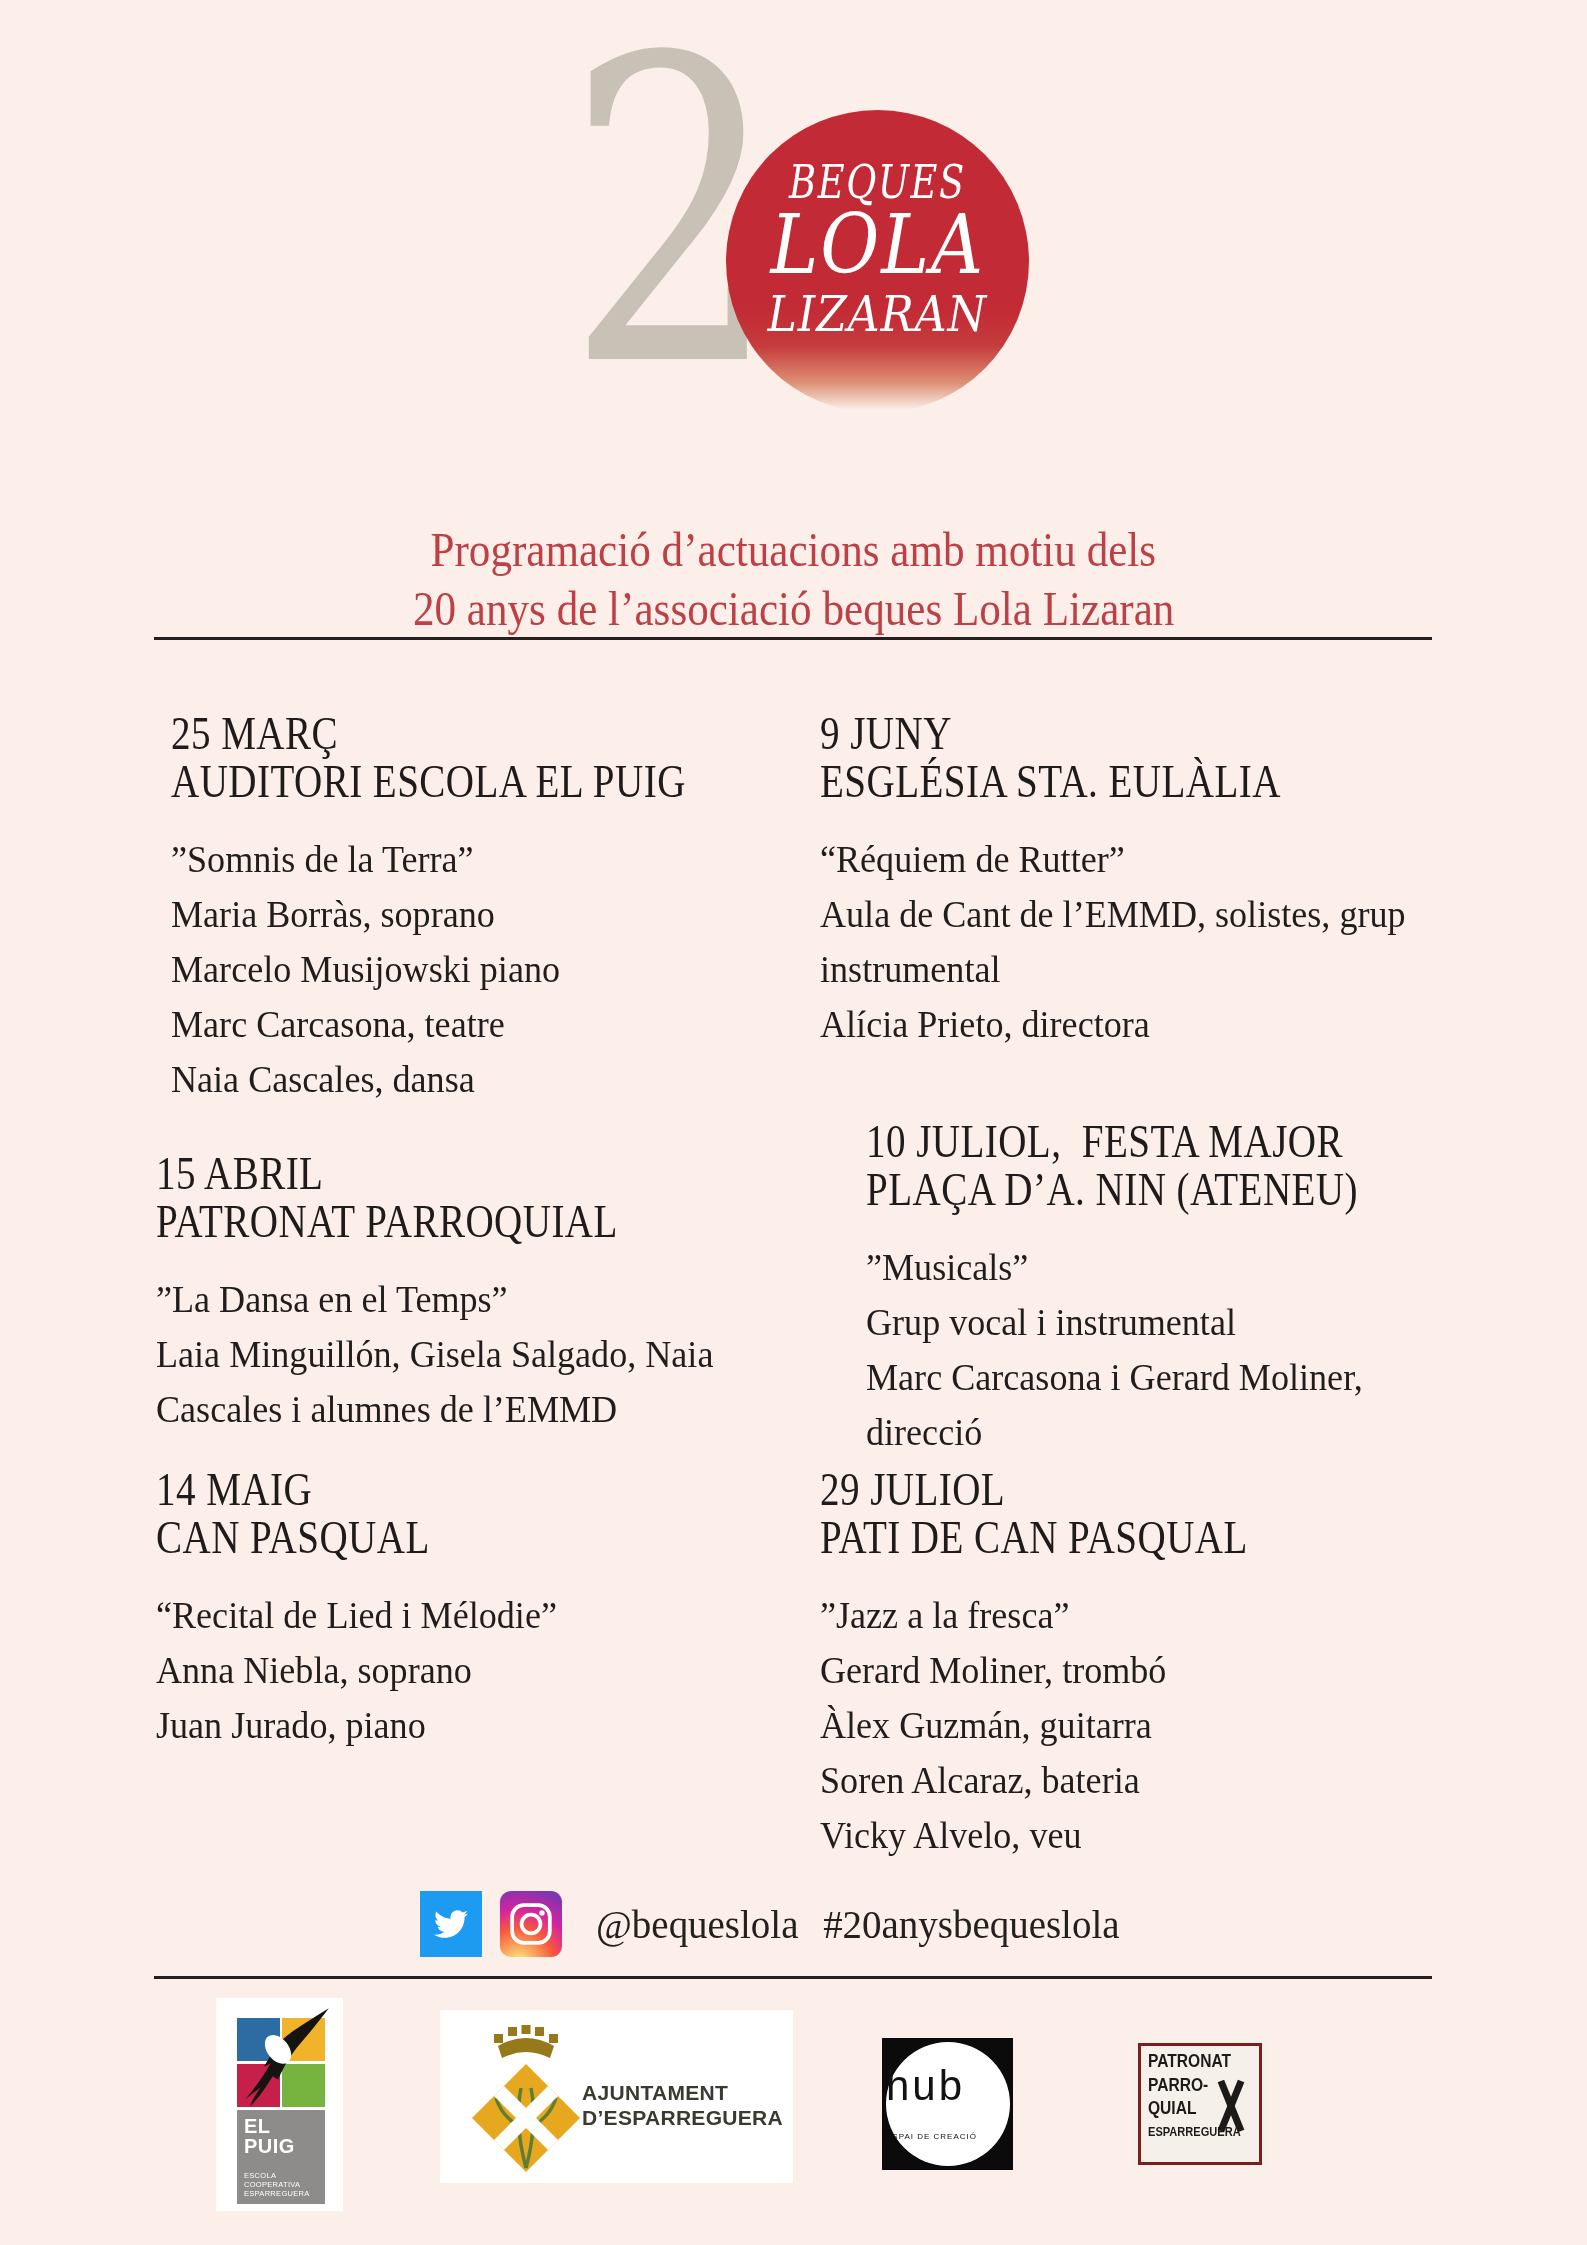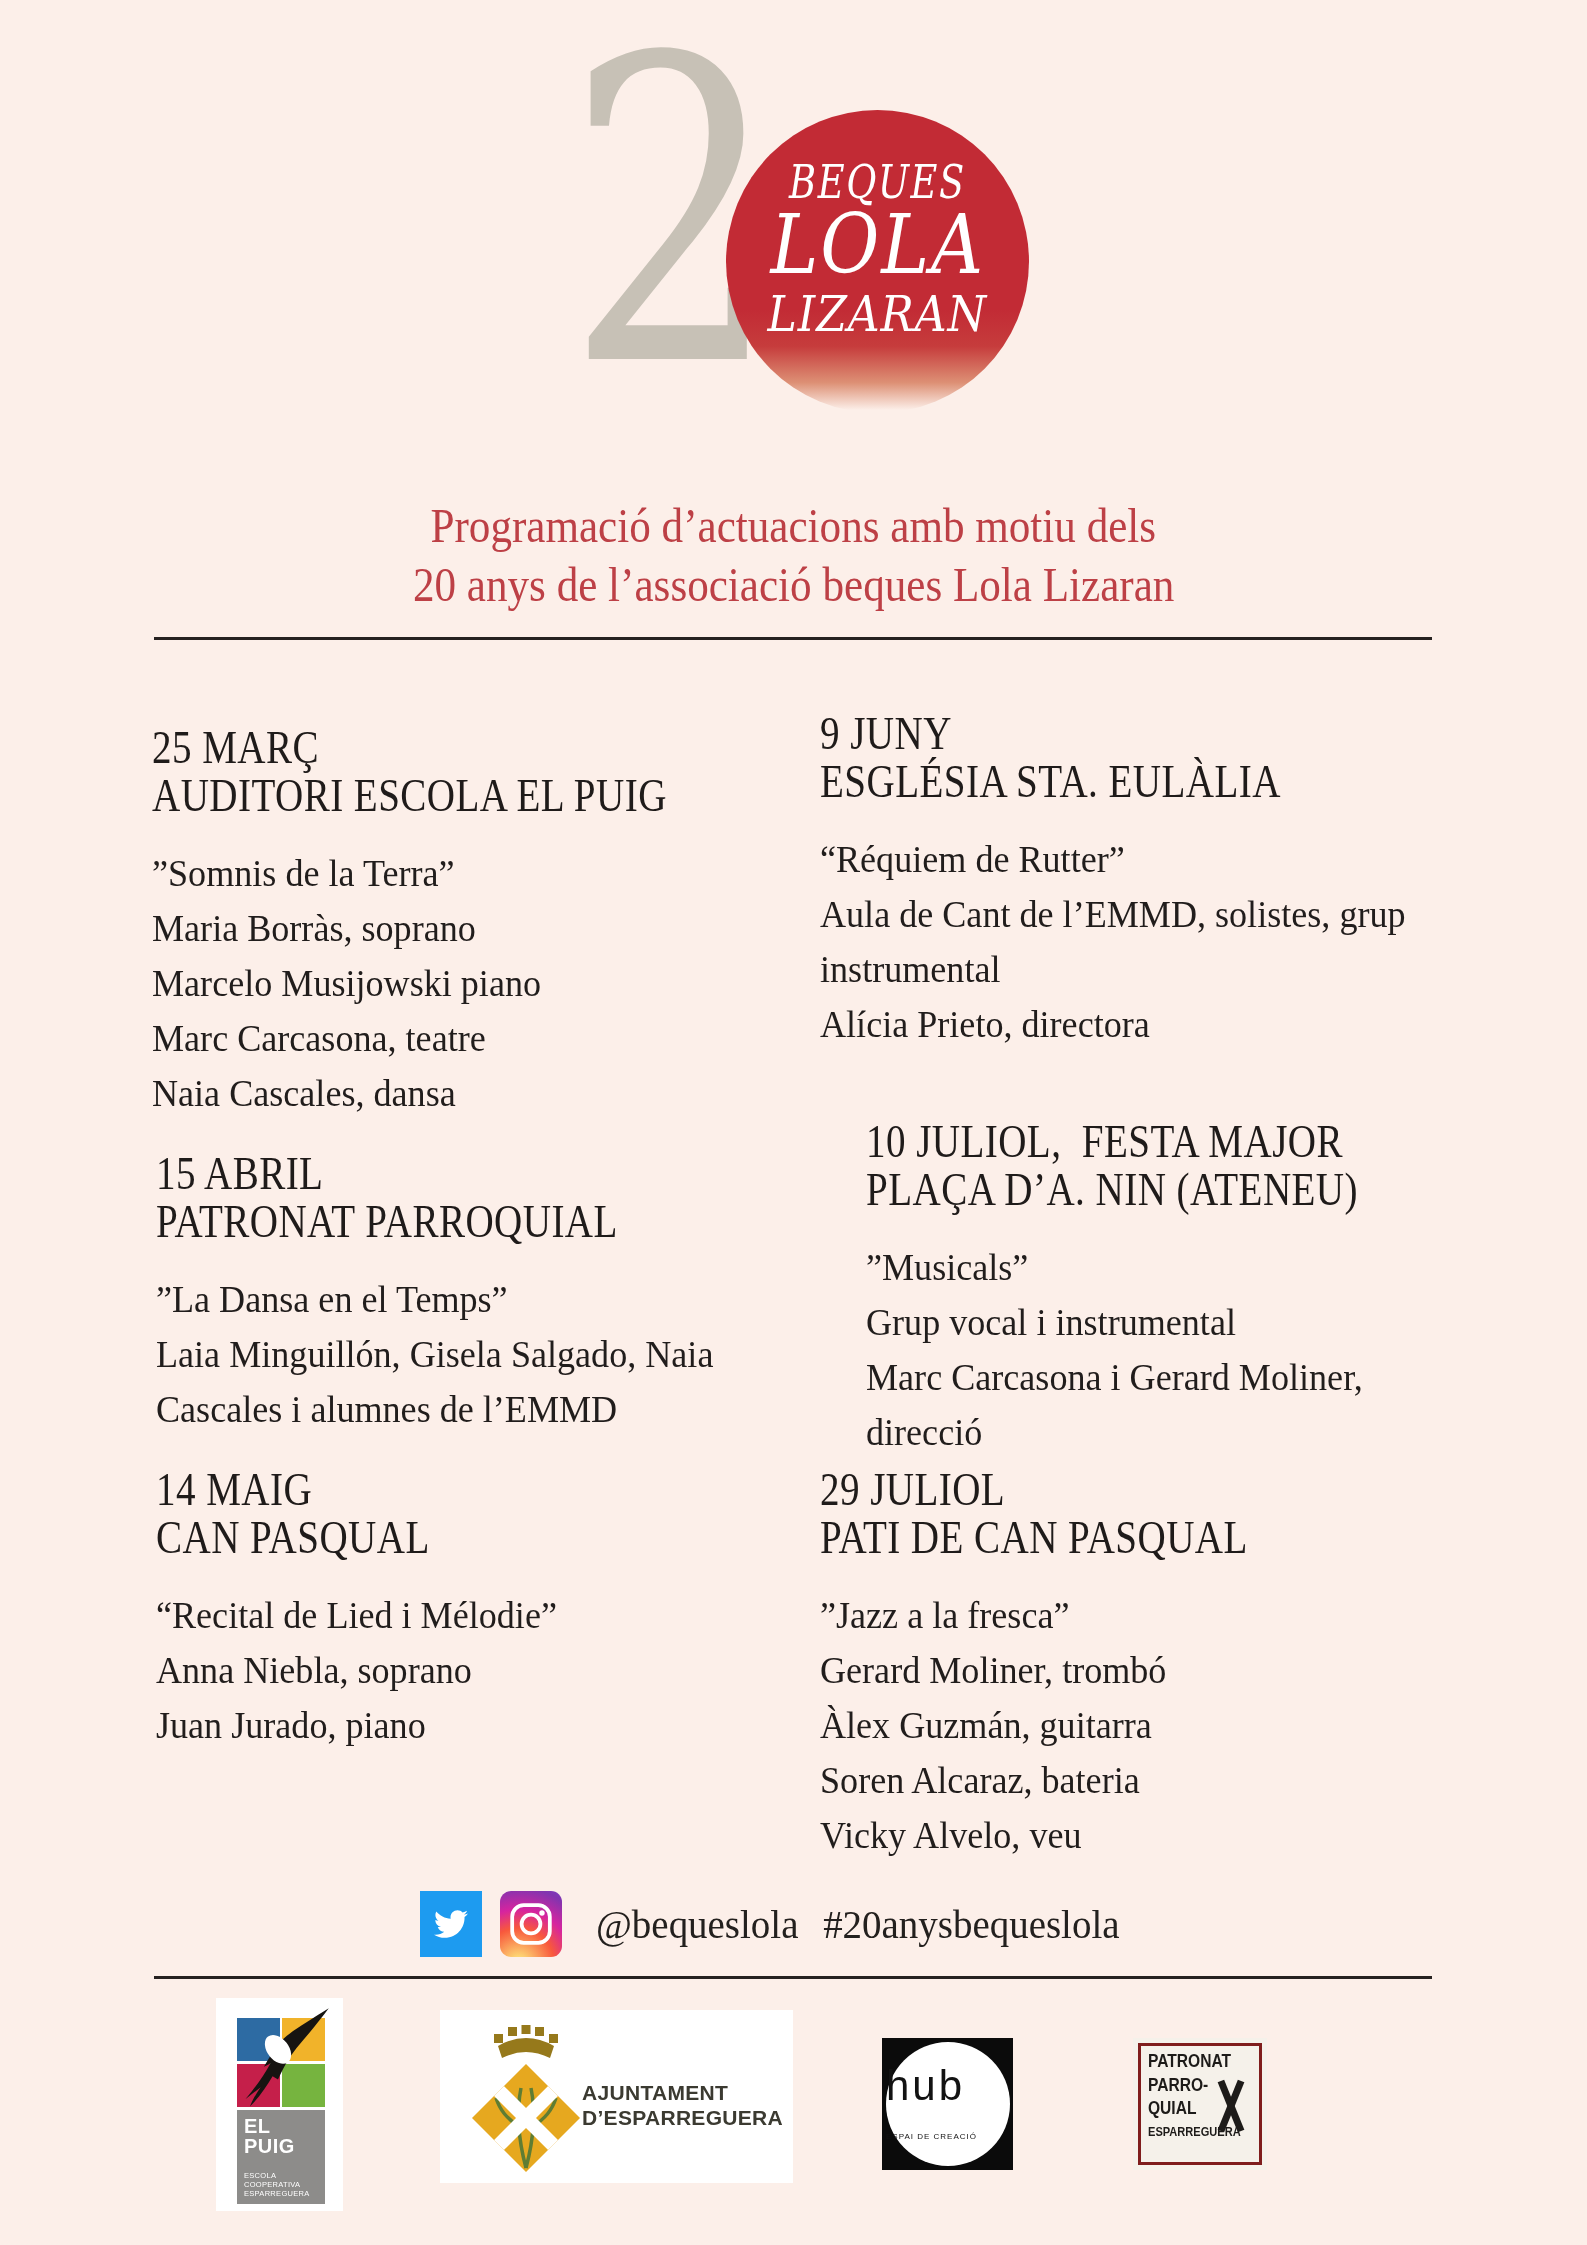--- a/index.html
+++ b/index.html
@@ -16,21 +16,21 @@
                      #dd9075 90%,#fcefe9 99%);
           color:#fff;font-family:"DejaVu Serif",serif;text-align:center;font-style:italic;}
   .circle-l1{margin-top:48px;font-size:46px;line-height:48px;letter-spacing:2px;
              transform:scaleX(0.80);}
   .circle-l2{margin-top:8px;font-size:82px;line-height:62px;letter-spacing:2px;
              transform:scaleX(0.88);}
   .circle-l3{margin-top:16px;font-size:48px;line-height:44px;letter-spacing:1px;
              transform:scaleX(0.92);}
 
   
-  .title{position:absolute;left:0;width:1587px;top:496px;text-align:center;
+  .title{position:absolute;left:0;width:1587px;top:520px;text-align:center;
          color:#bd4046;font-size:49px;line-height:59px;}
   .title-line{display:inline-block;transform:scaleX(0.88);white-space:pre;}
 
   .divider{position:absolute;left:154px;width:1278px;height:3px;background:#262120;}
   .d1{top:637px;}
   .d2{top:1976px;}
 
   
   .event{position:absolute;width:680px;}
   .event-head{transform:scaleX(0.85);transform-origin:0 0;}
@@ -100,21 +100,21 @@
     <div class="circle-l3">LIZARAN</div>
   </div>
 
   <div class="title">
     <div><span class="title-line">Programació d’actuacions amb motiu dels</span></div>
     <div><span class="title-line">20 anys de l’associació beques Lola Lizaran</span></div>
   </div>
 
   <div class="divider d1"></div>
 
-  <section class="event" style="left:152px;top:710px;margin-top:14px;">
+  <section class="event" style="left:171px;top:710px;">
     <div class="event-head">
       <div class="event-date">25 MARÇ</div>
       <div class="event-venue">AUDITORI ESCOLA EL PUIG</div>
     </div>
     <div class="event-lines">
       <div class="event-line">”Somnis de la Terra”</div>
       <div class="event-line">Maria Borràs, soprano</div>
       <div class="event-line">Marcelo Musijowski piano</div>
       <div class="event-line">Marc Carcasona, teatre</div>
       <div class="event-line">Naia Cascales, dansa</div>

